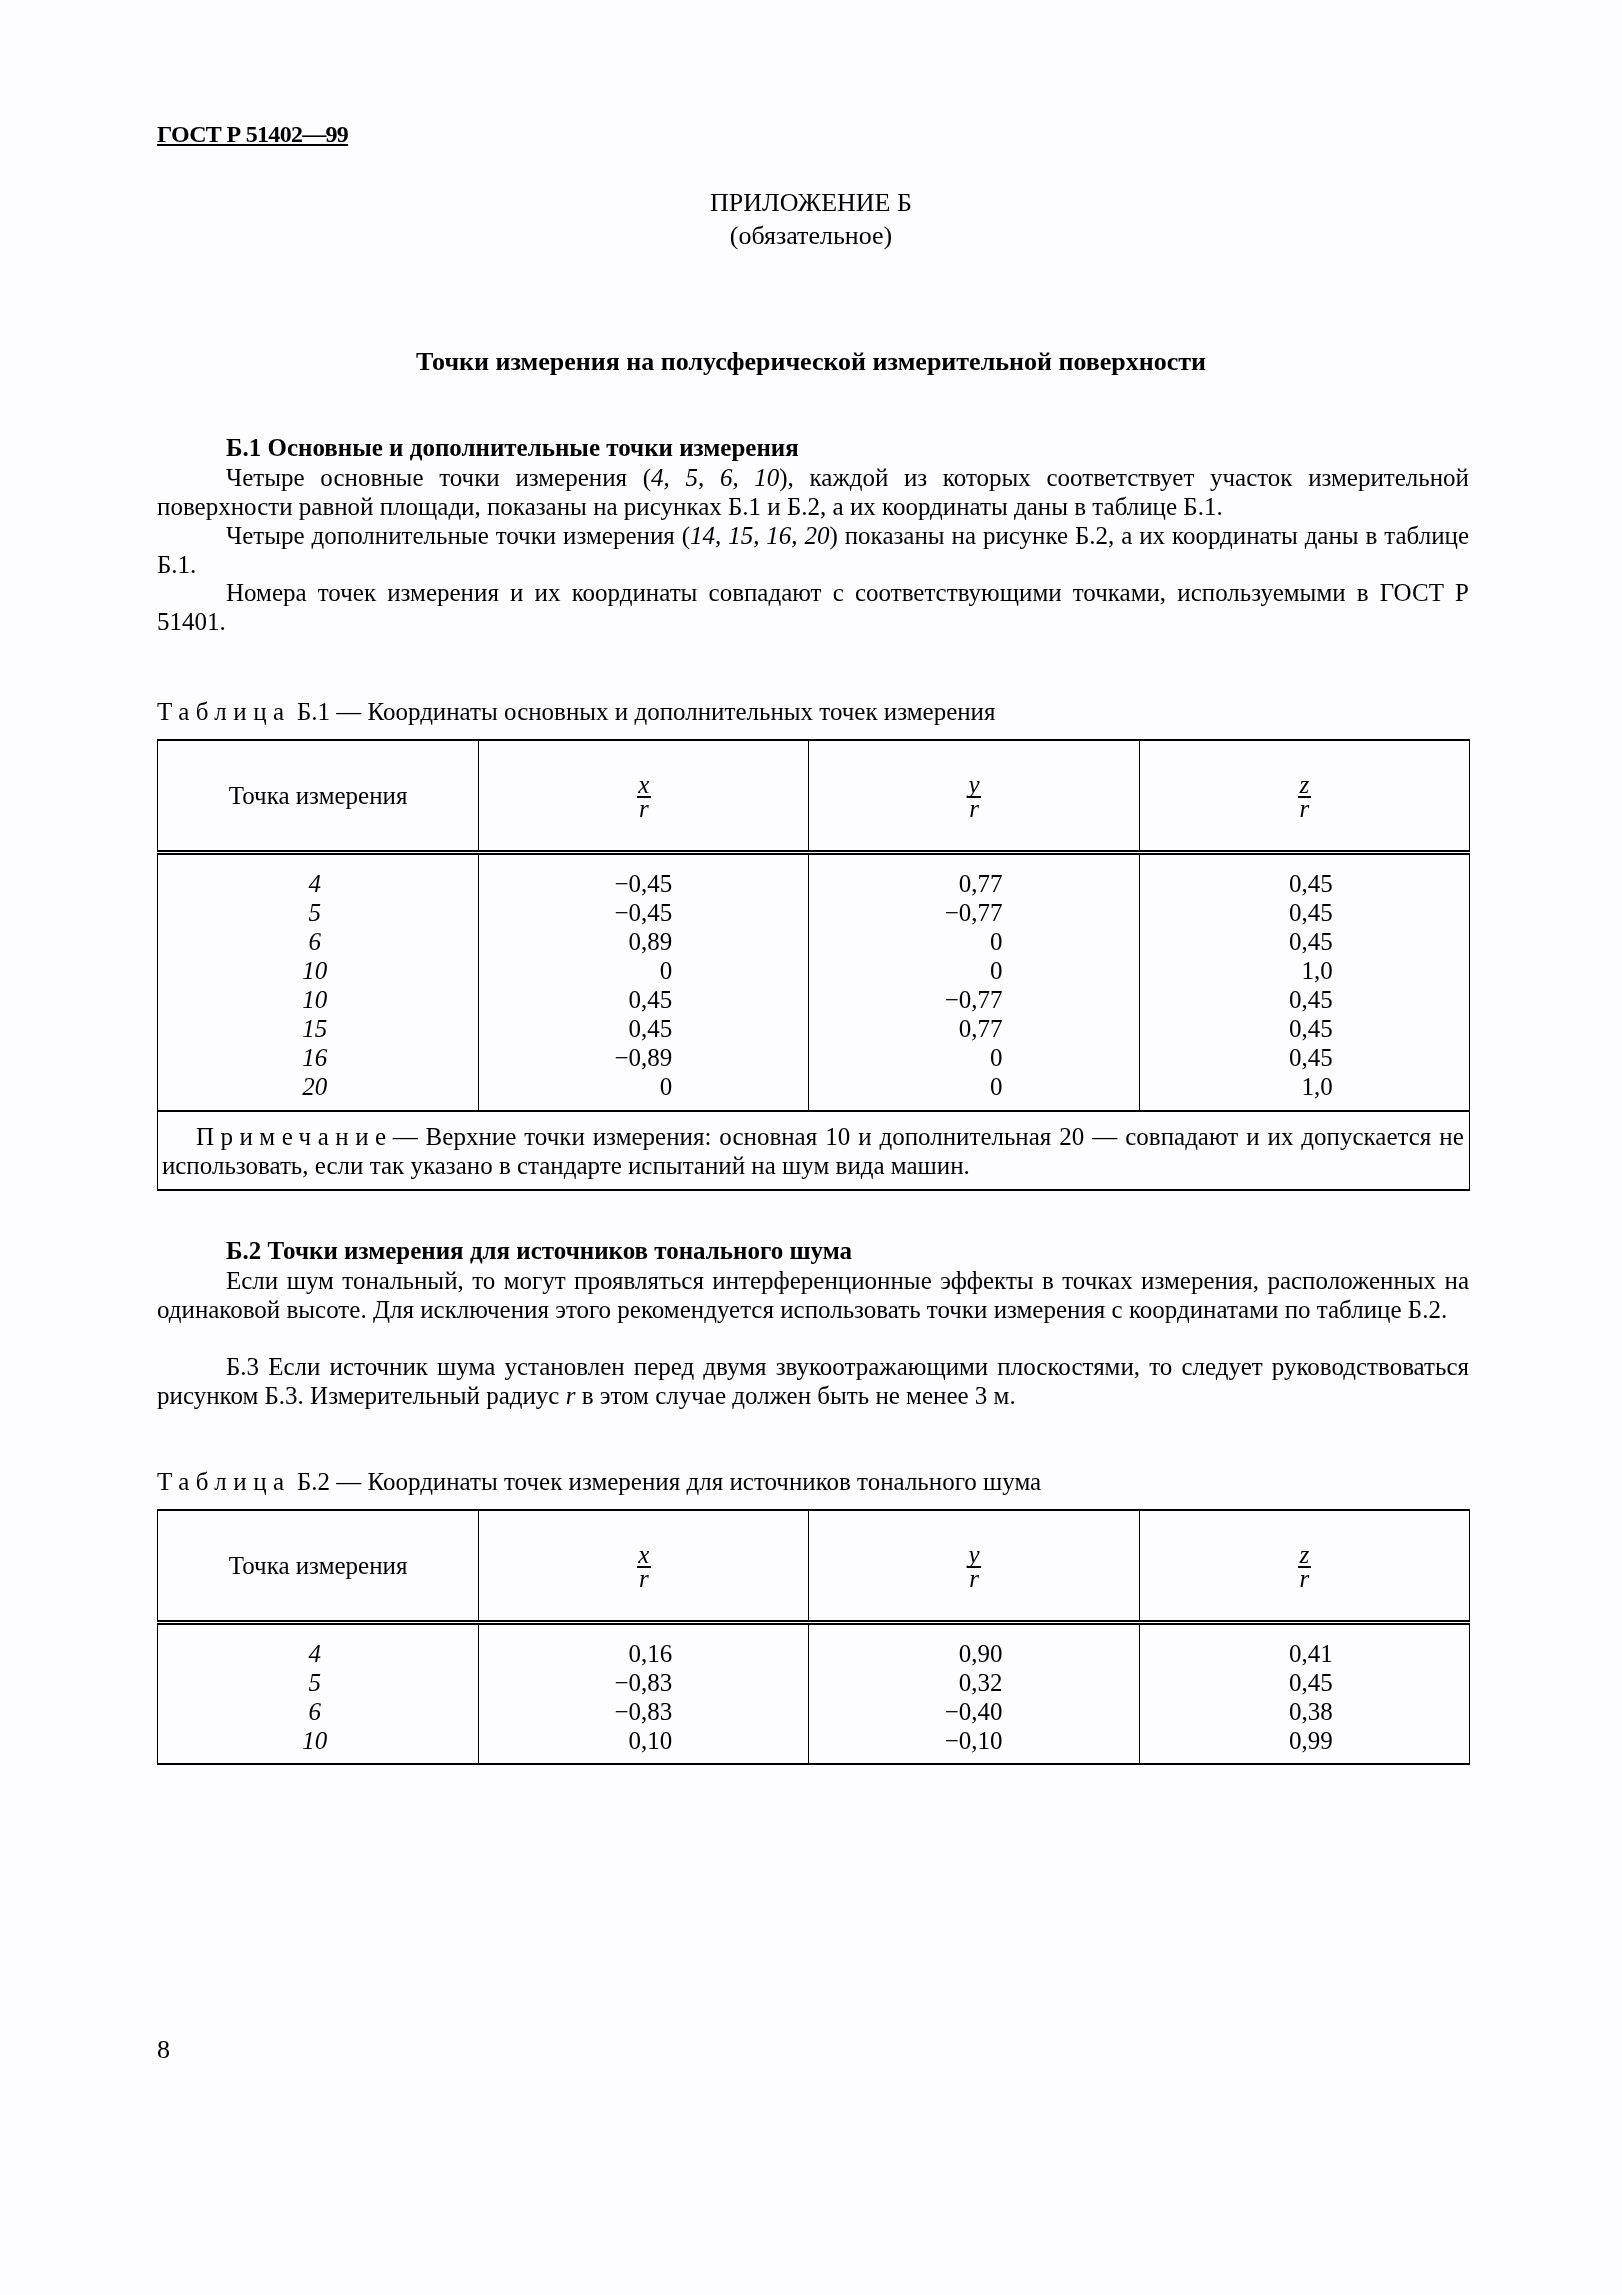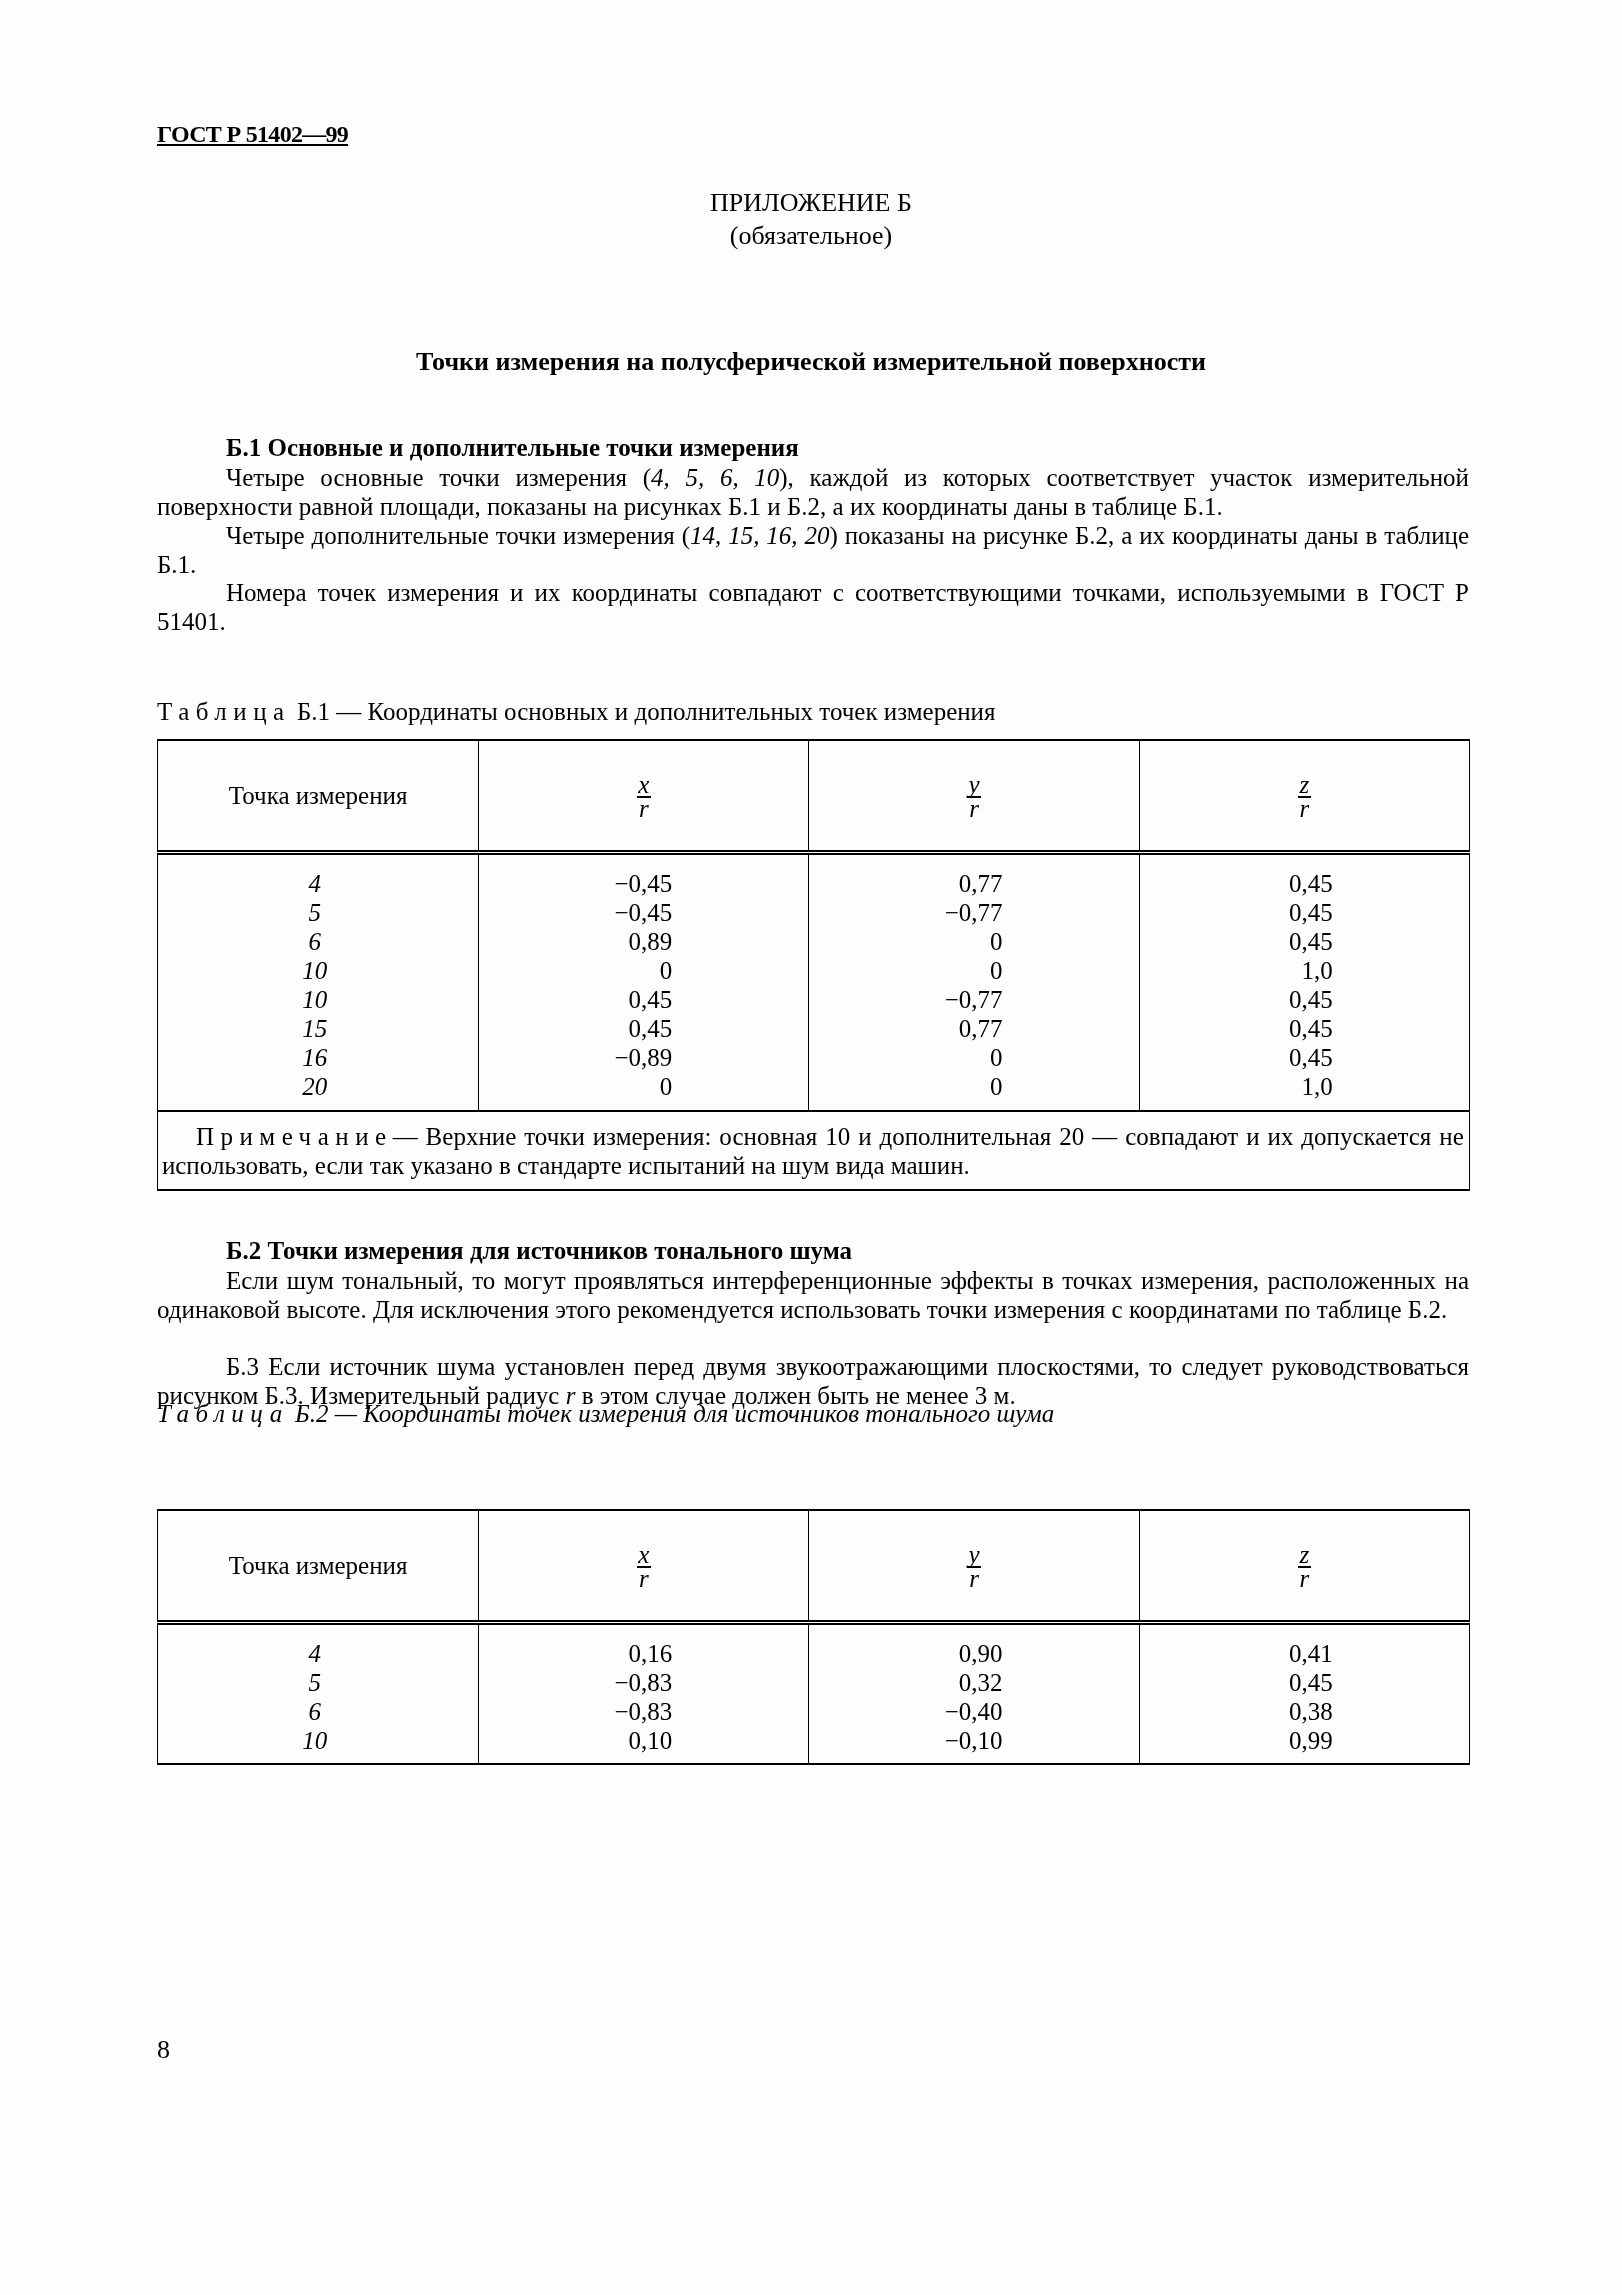--- a/index.html
+++ b/index.html
@@ -141,21 +141,21 @@
 </table>
 
 <div class="abs heading" style="top:1237px;">Б.2 Точки измерения для источников тонального шума</div>
 <div class="abs para" style="top:1266px;">
   <span class="ind"></span><span>Если шум тональный, то могут проявляться интерференционные эффекты в точках измерения, расположенных на одинаковой высоте. Для исключения этого рекомендуется использовать точки измерения с координатами по таблице Б.2.</span>
 </div>
 <div class="abs para" style="top:1352px;">
   <span class="ind"></span><span>Б.3 Если источник шума установлен перед двумя звукоотражающими плоскостями, то следует руководствоваться рисунком Б.3. Измерительный радиус </span><i>r</i><span> в этом случае должен быть не менее 3 м.</span>
 </div>
 
-<div class="abs caption" style="top:1400px;font-style:italic;">
+<div class="abs caption" style="top:1468px;">
   <span class="spaced">Таблица</span>&nbsp;<span>Б.2 — Координаты точек измерения для источников тонального шума</span>
 </div>
 
 <table class="gt" style="top:1509px;">
   <colgroup>
       <col style="width:321px">
       <col style="width:330px">
       <col style="width:330px">
       <col style="width:330px">
     </colgroup>

